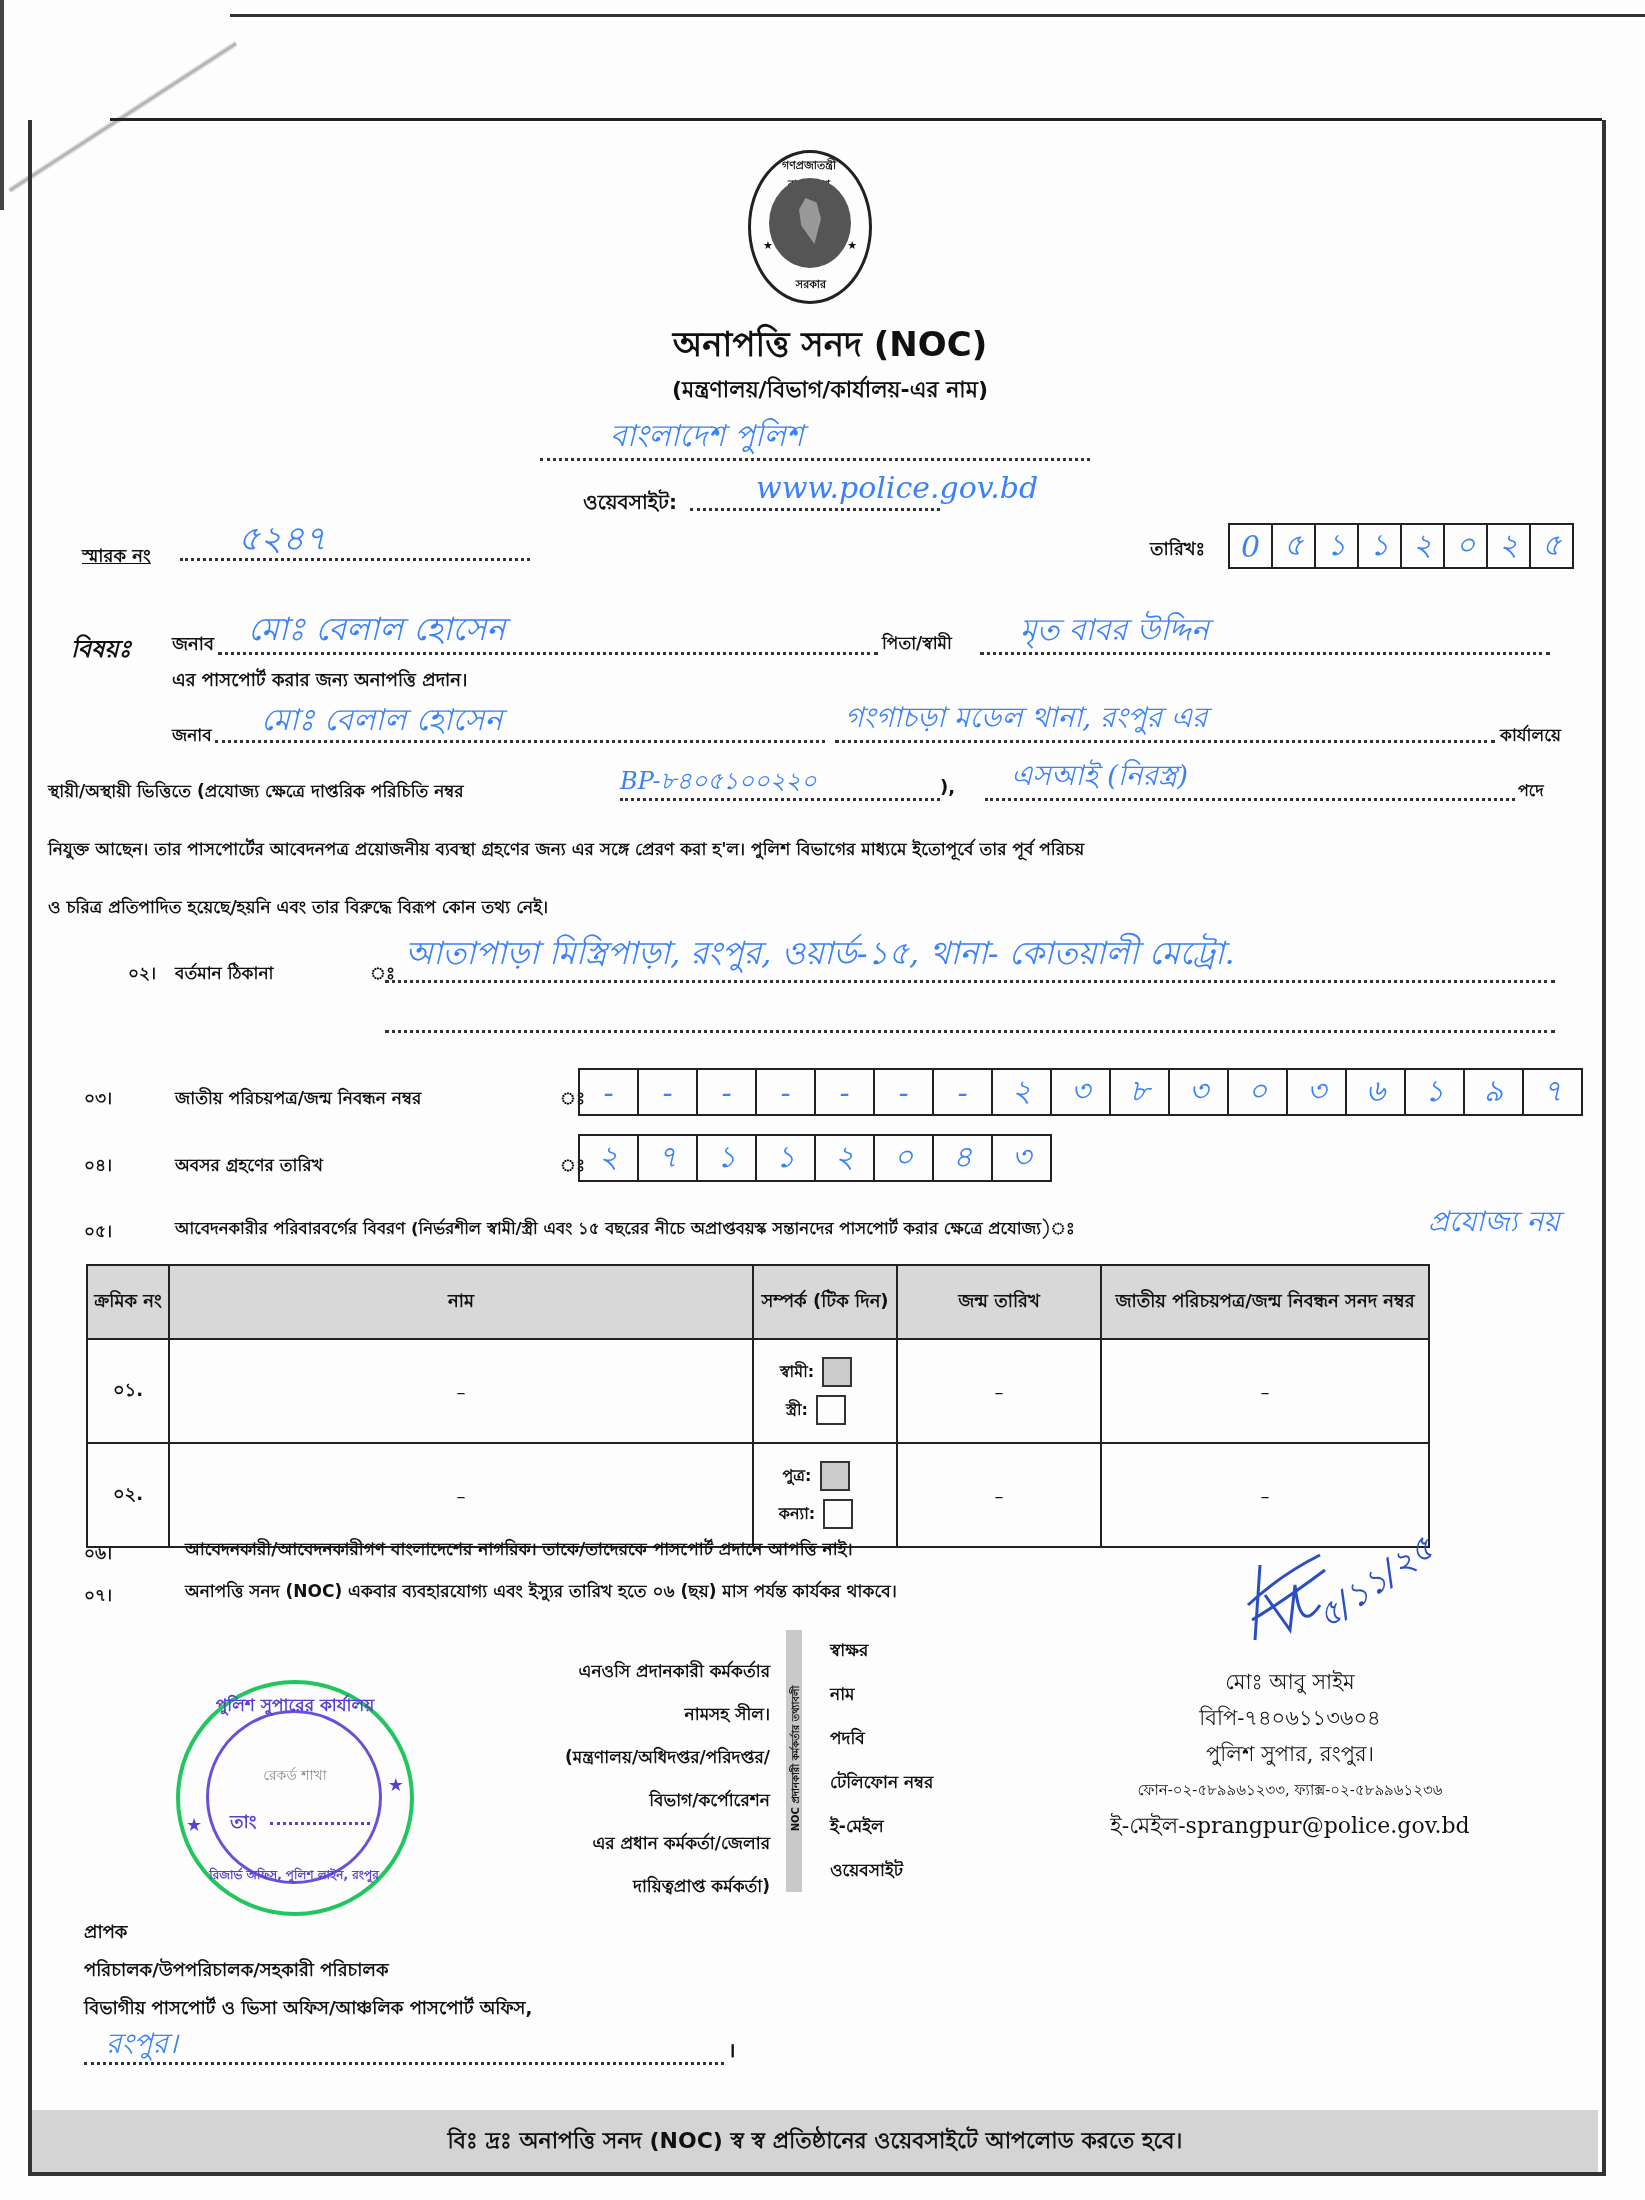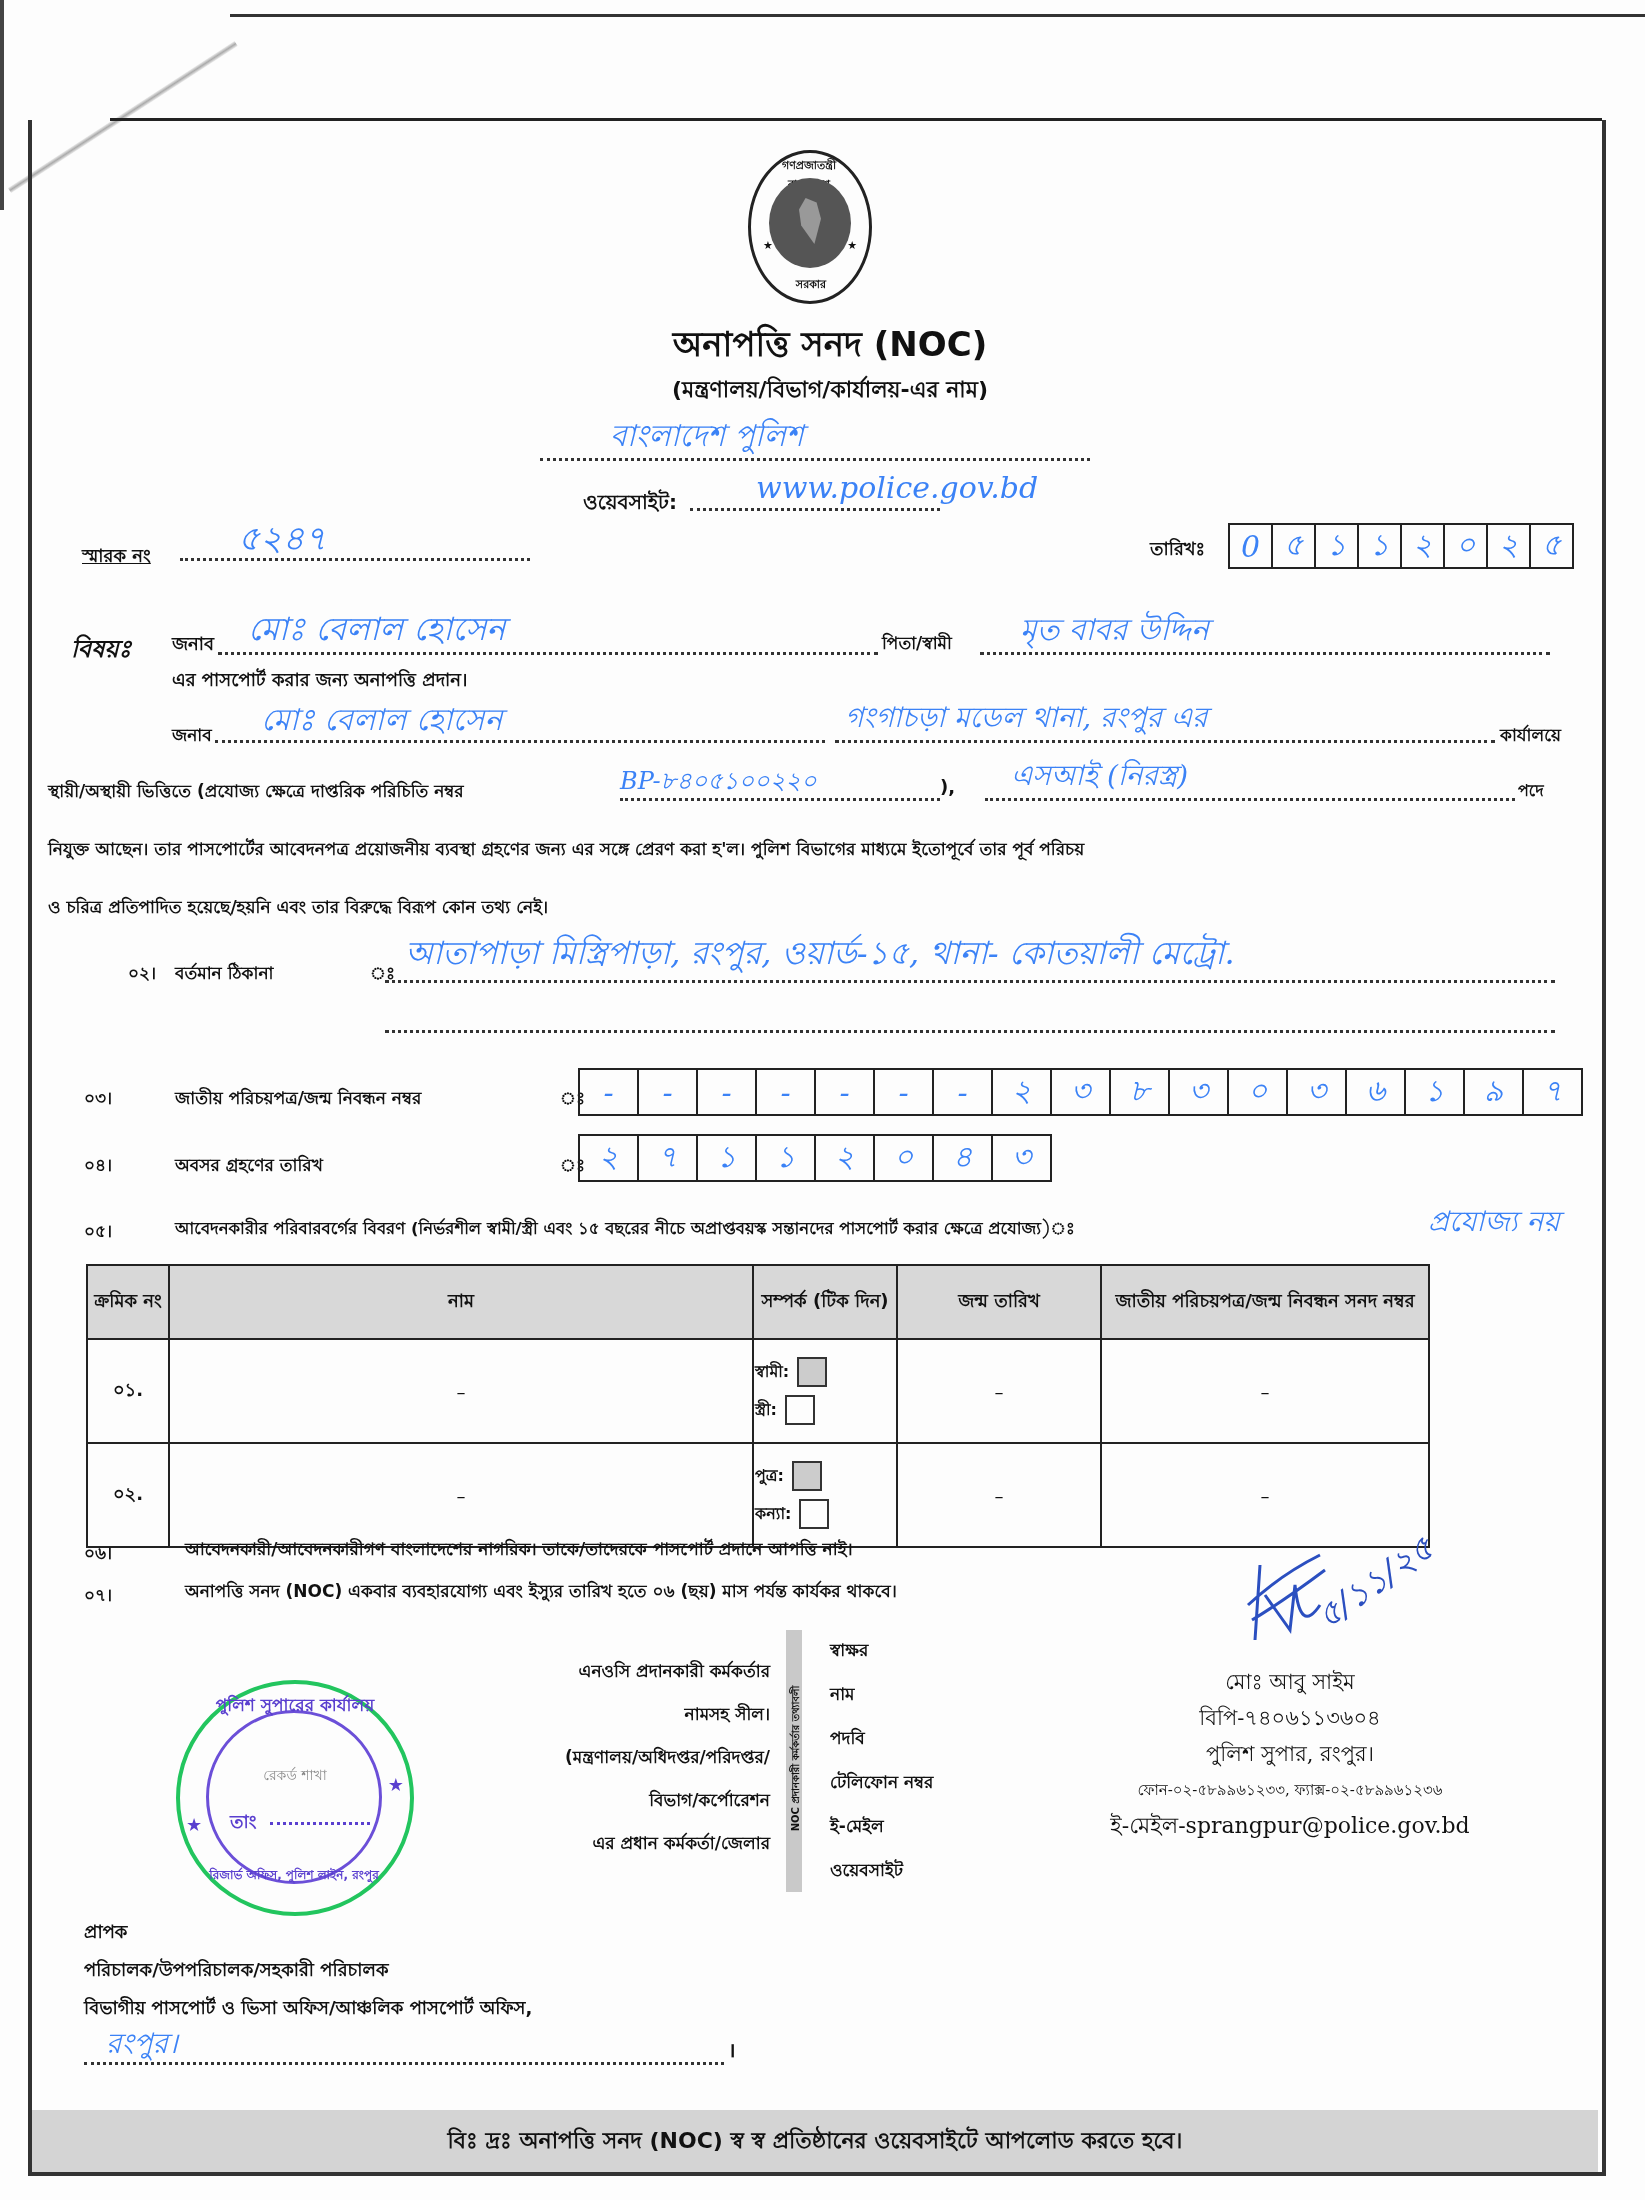--- a/index.html
+++ b/index.html
@@ -30,21 +30,21 @@
   .emblem-bottom { position: absolute; left: 30px; bottom: 6px; width: 60px; font-size: 11px; text-align: center; font-weight: bold; }
   .star { position: absolute; font-size: 11px; }
   .box-row { position: absolute; display: flex; border: 2px solid #222; }
   .box-row .cell { border-right: 2px solid #222; display: flex; align-items: center; justify-content: center; font-size: 30px; }
   .box-row .cell:last-child { border-right: none; }
   table.family { position: absolute; left: 86px; top: 1264px; width: 1344px; border-collapse: collapse; font-size: 18px; }
   table.family th { background: #d8d8d8; border: 2px solid #222; font-weight: bold; height: 70px; }
   table.family td { border: 2px solid #222; height: 100px; text-align: center; }
   .chk { display: inline-block; width: 26px; height: 26px; border: 2px solid #333; vertical-align: middle; margin-left: 8px; }
   .chk.shaded { background: #ccc; }
-  .rel { display: flex; flex-direction: column; gap: 8px; align-items: flex-start; padding-right: 18px; font-weight: bold; font-size: 16px; }
+  .rel { display: flex; flex-direction: column; gap: 8px; align-items: center; padding-right: 18px; font-weight: bold; font-size: 16px; }
   .vbar { position: absolute; left: 786px; top: 1630px; width: 16px; height: 262px; background: #c9c9c9; }
   .vbar span { position: absolute; left: -110px; top: 120px; width: 240px; transform: rotate(-90deg); font-size: 10px; font-weight: bold; text-align: center; white-space: nowrap; }
   .seal {
     position: absolute; left: 176px; top: 1680px; width: 230px; height: 228px;
     border: 4px solid #22c55e; border-radius: 50%; color: #5a3fcf;
   }
   .seal-inner { position: absolute; left: 26px; top: 26px; width: 170px; height: 168px; border: 3px solid #6b4fd8; border-radius: 50%; }
   .footer-bar {
     position: absolute; left: 32px; top: 2110px; width: 1566px; height: 62px; background: #d4d4d4;
     display: flex; align-items: center; justify-content: center; font-weight: bold; font-size: 22px;
@@ -227,20 +227,21 @@
   </svg>
   <span class="hand" style="position:absolute;left:70px;top:10px;font-size:34px;color:#2b4fc0;transform:rotate(-35deg);display:inline-block;">৫/১১/২৫</span>
 </div>
 
 <div class="abs bold" style="left:380px;top:1650px;width:390px;text-align:right;font-size:17px;line-height:43px;">
   <div>এনওসি প্রদানকারী কর্মকর্তার</div>
   <div>নামসহ সীল।</div>
   <div>(মন্ত্রণালয়/অধিদপ্তর/পরিদপ্তর/</div>
   <div>বিভাগ/কর্পোরেশন</div>
   <div>এর প্রধান কর্মকর্তা/জেলার</div>
+  <div>দায়িত্বপ্রাপ্ত কর্মকর্তা)</div>
 </div>
 <div class="vbar">
     <span>NOC প্রদানকারী কর্মকর্তার তথ্যাবলী</span>
   </div>
 <div class="abs bold" style="left:830px;top:1628px;font-size:17px;line-height:44px;">
   <div>স্বাক্ষর</div>
   <div>নাম</div>
   <div>পদবি</div>
   <div>টেলিফোন নম্বর</div>
   <div>ই-মেইল</div>

